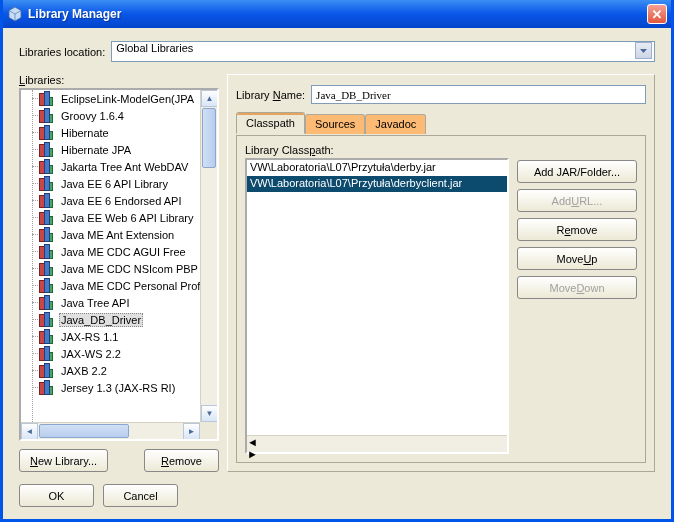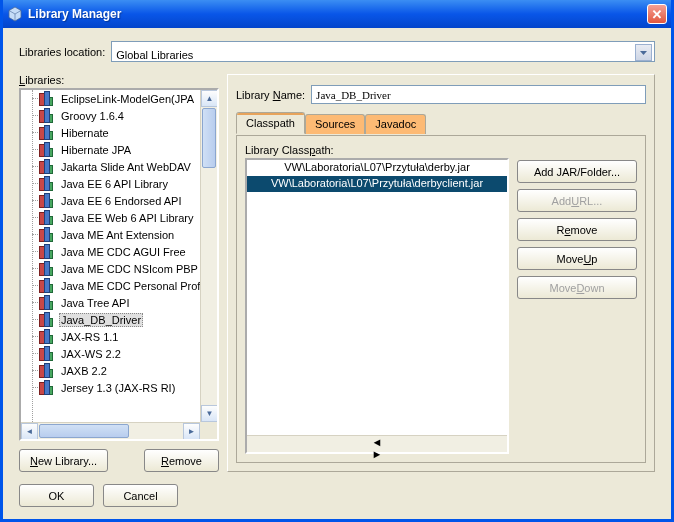--- a/index.html
+++ b/index.html
@@ -66,21 +66,21 @@
       align-items: center;
       margin-bottom: 12px;
     }
     .row-loc label { margin-right: 6px; }
     .loc-select {
       flex: 1;
       height: 21px;
       background: white;
       border: 1px solid #7f9db9;
       display: flex;
-      align-items: flex-end;
+      align-items: flex-start;
       padding: 0 2px 0 4px;
       position: relative;
     }
     .loc-select .dd-btn {
       width: 17px;
       height: 17px;
       background: linear-gradient(to bottom,#e9ecf3,#cdd5e5);
       border: 1px solid #9bb0d0;
       display:flex;align-items:center;justify-content:center;
       margin-left:auto;
@@ -237,21 +237,21 @@
       border-top-left-radius:3px;border-top-right-radius:3px;
     }
     .tab-body {
       border:1px solid #aca899;
       flex:1;padding:8px;
       display:flex;gap:8px;
     }
     .cp-left{flex:1;display:flex;flex-direction:column;}
     .cp-list{
       flex:1;border:2px inset #fff;background:white;
-      position:relative;margin-top:2px;text-align:center;
+      position:relative;margin-top:2px;
     }
     .cp-list-inner{
       position:absolute;left:0;top:0;right:0;bottom:17px;
       overflow:hidden;
     }
     .cp-hscroll{
       position:absolute;left:0;right:0;bottom:0;height:17px;
       background:#f1efe3;border-top:1px solid #d6d2c2;
     }
     .cp-item{height:16px;padding:1px 3px;white-space:nowrap;}
@@ -331,21 +331,21 @@
               <div class="tree-item">
                 <span class="books-icon">
                   <span class="b3"></span>
                 </span>
                 <span class="txt">Hibernate JPA</span>
               </div>
               <div class="tree-item">
                 <span class="books-icon">
                   <span class="b3"></span>
                 </span>
-                <span class="txt">Jakarta Slide Ant WebDAV</span>
+                <span class="txt">Jakarta Tree Ant WebDAV</span>
               </div>
               <div class="tree-item">
                 <span class="books-icon">
                   <span class="b3"></span>
                 </span>
                 <span class="txt">Java EE 6 API Library</span>
               </div>
               <div class="tree-item">
                 <span class="books-icon">
                   <span class="b3"></span>

